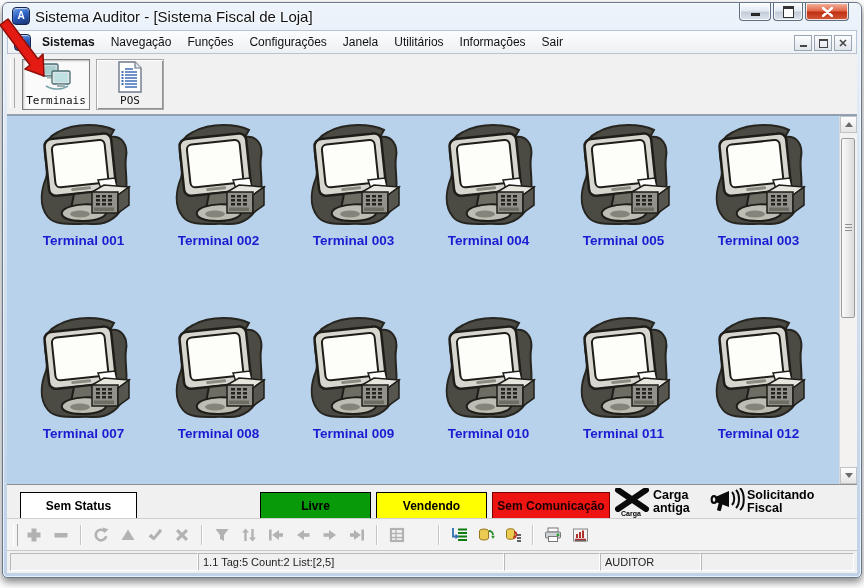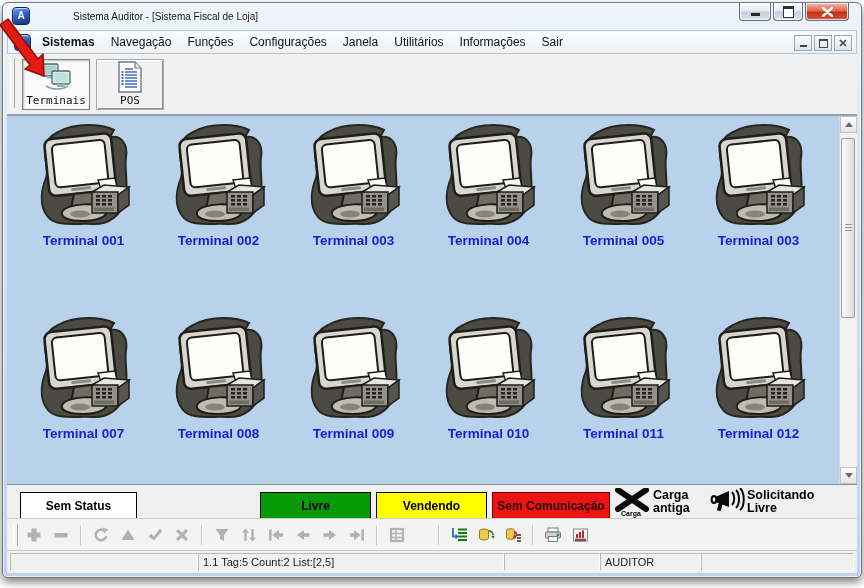--- a/index.html
+++ b/index.html
@@ -8,21 +8,21 @@
   
   .window{position:absolute;left:2px;top:2px;width:858px;height:574px;
     background:linear-gradient(180deg,#eef4fb 0%,#d7e4f3 30%,#bfd2e8 100%);
     border:1px solid #67788c;border-radius:6px 6px 5px 5px;
     box-shadow:0 4px 9px rgba(0,0,0,.5),inset 0 0 0 1px rgba(255,255,255,.65);}
   .titlebar{position:absolute;left:0;top:0;right:0;height:26px;display:flex;align-items:center;}
   .app-icon{width:16px;height:16px;margin:0 5px 0 9px;border-radius:4px;
     background:linear-gradient(160deg,#6fa0e8 0%,#2f62c4 45%,#16306e 100%);
     border:1px solid #12264f;color:#fff;font-weight:bold;font-size:10px;line-height:15px;text-align:center;
     box-shadow:inset 0 1px 1px rgba(255,255,255,.7);}
-  .title-text{font-size:10px;color:#111;text-shadow:0 0 3px #fff,0 0 2px #fff;margin-left:38px;}
+  .title-text{font-size:15px;color:#111;text-shadow:0 0 3px #fff,0 0 2px #fff;}
   .caption-btns{position:absolute;right:12px;top:0;display:flex;gap:2px;}
   .cap-btn{height:17px;border:1px solid #5d6f81;border-top:none;border-radius:0 0 4px 4px;
     background:linear-gradient(180deg,#fdfeff 0%,#e3eaf2 45%,#c3ccd8 55%,#dbe4ee 100%);
     display:flex;align-items:center;justify-content:center;box-shadow:inset 0 0 0 1px rgba(255,255,255,.8);}
   .cap-min{width:30px}.cap-max{width:28px}
   .cap-close{width:42px;background:linear-gradient(180deg,#f3b8a4 0%,#e2694b 45%,#c03014 55%,#d4593a 100%);}
   .glyph-minbar{width:9px;height:3px;background:#333;margin-top:6px;border:1px solid #222;box-sizing:border-box;}
   .glyph-restore{width:9px;height:8px;border:1px solid #333;border-top:3px solid #333;background:#fdfdfd;}
   
   .menubar{position:absolute;left:4px;right:4px;top:27px;height:24px;background:linear-gradient(180deg,#fbfcfd,#eef1f4);
@@ -274,21 +274,21 @@
       <span class="carga-cap" style="left:614px;top:25px;">Carga</span>
       <div class="leg-note" style="left:646px;top:4px;width:48px;">Carga antiga</div>
 
       <svg class="leg-icon" style="left:702px;top:3px;" width="38" height="27" viewBox="0 0 38 27">
         <path d="M4 10 L20 3 L20 19 L4 13 Z" fill="#0a0a0a"></path>
         <ellipse cx="5" cy="11.5" rx="3.4" ry="4.6" fill="#0a0a0a"></ellipse>
         <ellipse cx="5" cy="11.5" rx="1.3" ry="2.2" fill="#f0f0f0"></ellipse>
         <rect x="9" y="13" width="4" height="10" rx="1" fill="#0a0a0a" transform="rotate(14 11 18)"></rect>
         <path d="M23 4c3 3 3 10 0 13M27 2c4 4 4 14 0 18M31 0c5 5 5 18 0 22" fill="none" stroke="#0a0a0a" stroke-width="2"></path>
       </svg>
-      <div class="leg-note" style="left:740px;top:4px;width:74px;">Solicitando Livre</div>
+      <div class="leg-note" style="left:740px;top:4px;width:74px;">Solicitando Fiscal</div>
     </div>
 
     <div class="navbar">
       <div class="grip"></div>
       <div class="nav-ico">
           <svg width="16" height="16" viewBox="0 0 16 16">
             <path d="M5.5 1.5h5v4h4v5h-4v4h-5v-4h-4v-5h4z" fill="#b2b2b2"></path>
           </svg>
         </div>
       <div class="nav-ico">

